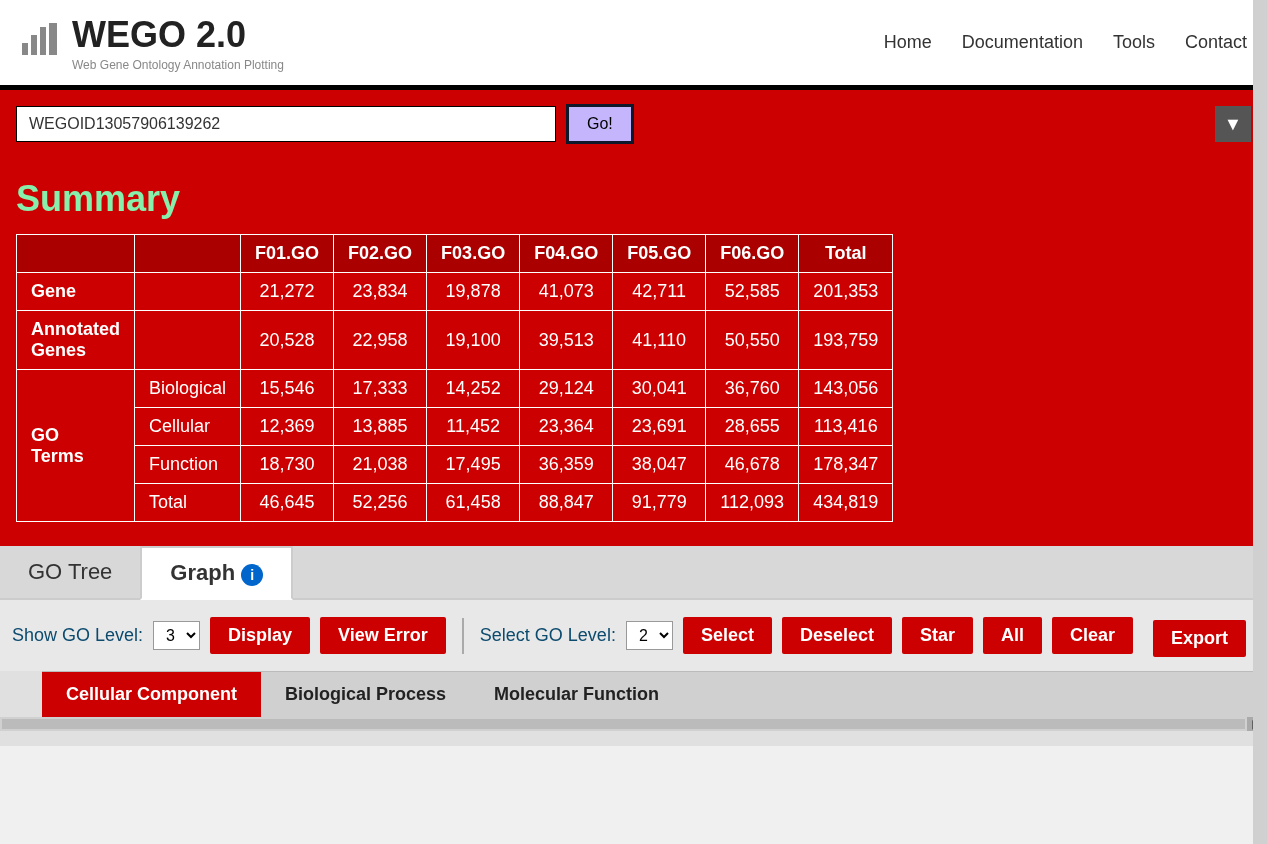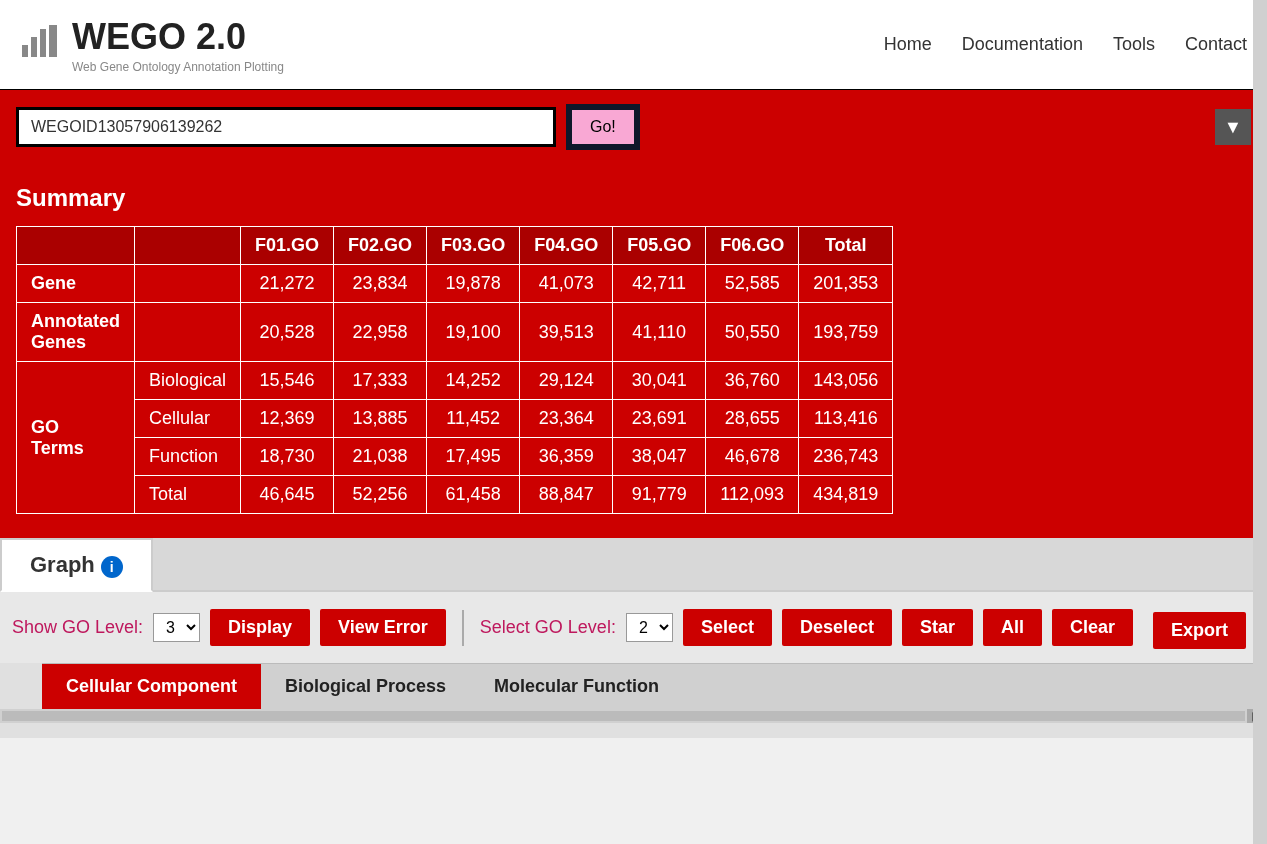--- a/index.html
+++ b/index.html
@@ -1,21 +1,21 @@
 <!DOCTYPE html>
 <html><head>
   <meta charset="utf-8">
   <style>
     * { box-sizing: border-box; margin: 0; padding: 0; }
     body { font-family: Arial, sans-serif; background: #f0f0f0; width: 1267px; min-height: 844px; overflow-x: hidden; }
 
     
     .header {
       background: #ffffff;
-      border-bottom: 1px solid #000000;
+      border-bottom: 5px solid #000000;
       display: flex;
       align-items: center;
       justify-content: space-between;
       padding: 0 20px;
       height: 90px;
     }
     .header-left {
       display: flex;
       align-items: center;
       gap: 12px;
@@ -52,28 +52,28 @@
       padding: 14px 16px;
       display: flex;
       align-items: center;
       gap: 10px;
       position: relative;
     }
     .search-input {
       width: 540px;
       padding: 8px 12px;
       font-size: 16px;
-      border: 3px solid #000000;
+      border: 1px solid #000000;
       background: #fff;
       color: #333;
     }
     .search-go-btn {
       padding: 8px 18px;
-      background: #f9a8d4;
-      border: 6px solid #0f172a;
+      background: #c4b5fd;
+      border: 3px solid #0f172a;
       font-size: 16px;
       cursor: pointer;
     }
     .dropdown-arrow {
       position: absolute;
       right: 16px;
       top: 50%;
       transform: translateY(-50%);
       width: 36px;
       height: 36px;
@@ -85,22 +85,22 @@
       font-size: 18px;
       cursor: pointer;
     }
 
     
     .main-red {
       background: #cc0000;
       padding: 20px 16px 24px;
     }
     .summary-title {
-      font-size: 24px;
-      color: #ffffff;
+      font-size: 36px;
+      color: #86efac;
       font-weight: bold;
       margin-bottom: 14px;
     }
 
     
     .summary-table {
       border-collapse: collapse;
       width: 700px;
       color: #fff;
     }
@@ -160,21 +160,21 @@
     .controls-row {
       padding: 14px 12px;
       display: flex;
       align-items: center;
       gap: 10px;
       flex-wrap: wrap;
       background: #e8e8e8;
     }
     .control-label {
       font-size: 18px;
-      color: #be185d;
+      color: #0c4a6e;
     }
     .control-select {
       font-size: 16px;
       padding: 4px 8px;
       background: #fff;
       border: 1px solid #999;
       cursor: pointer;
     }
     .ctrl-btn {
       padding: 8px 18px;
@@ -355,39 +355,40 @@
           <td>113,416</td>
         </tr>
         <tr>
           <td class="sub-label">Function</td>
           <td>18,730</td>
           <td>21,038</td>
           <td>17,495</td>
           <td>36,359</td>
           <td>38,047</td>
           <td>46,678</td>
-          <td>236,743</td>
+          <td>178,347</td>
         </tr>
         <tr>
           <td class="sub-label">Total</td>
           <td>46,645</td>
           <td>52,256</td>
           <td>61,458</td>
           <td>88,847</td>
           <td>91,779</td>
           <td>112,093</td>
           <td>434,819</td>
         </tr>
       </tbody>
   </table>
 </div>
 
 <div class="bottom-area">
 
   <div class="tabs-row">
+    <button class="tab">GO Tree</button>
     <button class="tab active">
       <span>Graph</span><span class="info-icon">i</span>
     </button>
   </div>
 
   <div class="controls-row">
     <span class="control-label">Show GO Level:</span>
     <select class="control-select" id="show-go-select"><option value="1">1</option><option value="2">2</option><option value="3" selected="">3</option><option value="4">4</option><option value="5">5</option><option value="6">6</option></select>
     <button class="ctrl-btn btn-red">Display</button>
     <button class="ctrl-btn btn-red">View Error</button>

